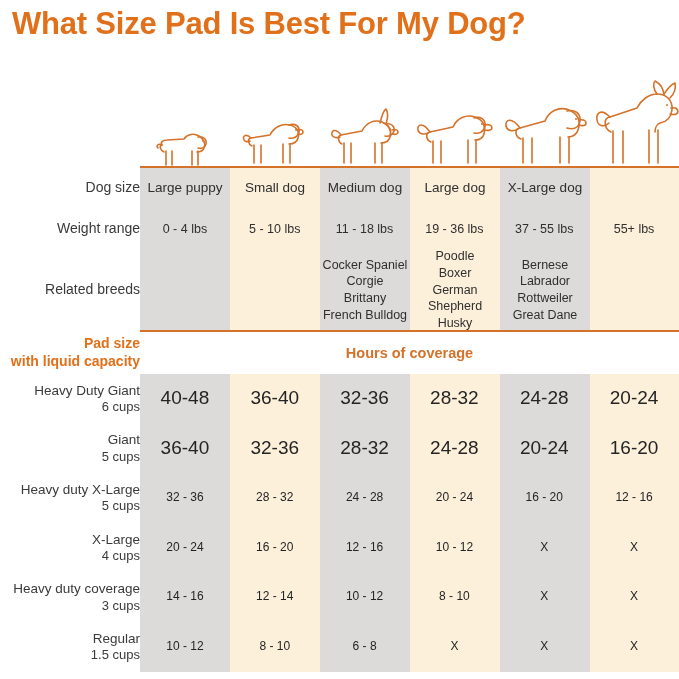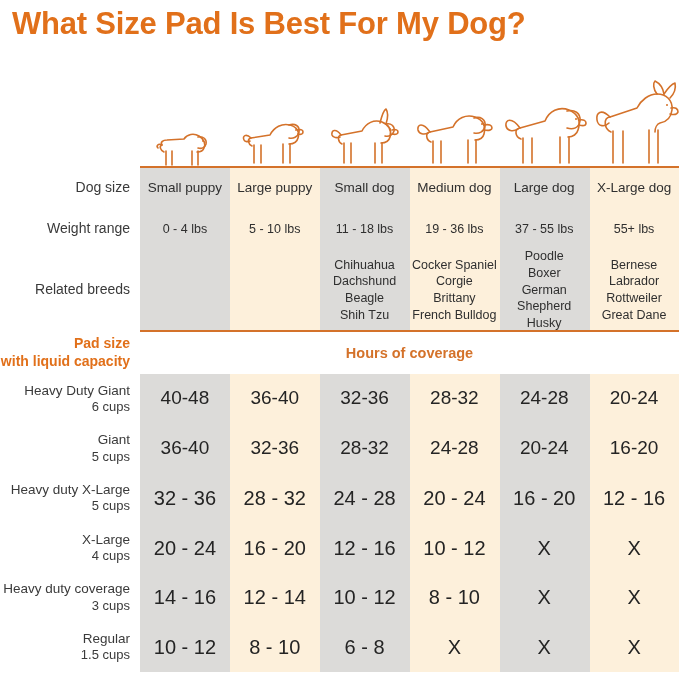--- a/index.html
+++ b/index.html
@@ -42,21 +42,21 @@
             display:flex;align-items:flex-end;justify-content:center;}
   .dog-cell svg{display:block;}
   .ground{
     position:absolute;left:140px;top:166px;width:539px;height:1.6px;
     background:#d4722a;
   }
 
   
   .row{position:absolute;left:0;width:679px;display:flex;}
   .rlabel{
-    width:140px;box-sizing:border-box;padding-right:10px;
+    width:140px;box-sizing:border-box;
     text-align:right;font-size:13.5px;color:#3a3a3a;line-height:1.28;
     display:flex;flex-direction:column;justify-content:center;align-items:flex-end;
   }
   .cells{width:539px;display:flex;}
   .cell{
     width:90px;box-sizing:border-box;
     display:flex;align-items:center;justify-content:center;
     text-align:center;font-size:13px;color:#2f2f2f;line-height:1.3;
     white-space:pre-line;
   }
@@ -83,21 +83,21 @@
 
   
   .r-d{height:49.6px;}
   .r-d .rlabel{font-size:13.5px;}
   .r-d0{top:374px;}
   .r-d1{top:423.6px;}
   .r-d2{top:473.2px;}
   .r-d3{top:522.8px;}
   .r-d4{top:572.4px;}
   .r-d5{top:622px;}
-  .r-d .cell{font-size:20px;color:#242424;}
+  .r-d .cell{font-size:12px;color:#242424;}
   .r-d0 .cell,.r-d1 .cell{font-size:19px;}
   .sub{font-size:13px;}
 </style>
 </head>
 <body>
 
 <div id="page">
 
   <div class="title">What Size Pad Is Best For My Dog?</div>
 
@@ -174,21 +174,20 @@
         <path d="M22 51 L22 83 M32 51 L32 83 M58 50 L58 83 M67 50 L67 83"></path>
         <path d="M19 37 C10 28 5 33 6 40 C7 47 14 47 18 43"></path>
       </svg>
     </div>
   </div>
   <div class="ground"></div>
 
   <div class="row r-dogsize">
     <div class="rlabel">Dog size</div>
     <div class="cells">
-      <div class="cell">Small puppy</div>
       <div class="cell">Large puppy</div>
       <div class="cell">Small dog</div>
       <div class="cell">Medium dog</div>
       <div class="cell">Large dog</div>
       <div class="cell">X-Large dog</div>
     </div>
   </div>
 
   <div class="row r-weight">
     <div class="rlabel">Weight range</div>
@@ -200,24 +199,20 @@
       <div class="cell">37 - 55 lbs</div>
       <div class="cell">55+ lbs</div>
     </div>
   </div>
 
   <div class="row r-breeds">
     <div class="rlabel">Related breeds</div>
     <div class="cells">
       <div class="cell"></div>
       <div class="cell"></div>
-      <div class="cell">Chihuahua
-Dachshund
-Beagle
-Shih Tzu</div>
       <div class="cell">Cocker Spaniel
 Corgie
 Brittany
 French Bulldog</div>
       <div class="cell">Poodle
 Boxer
 German
 Shepherd
 Husky</div>
       <div class="cell">Bernese

